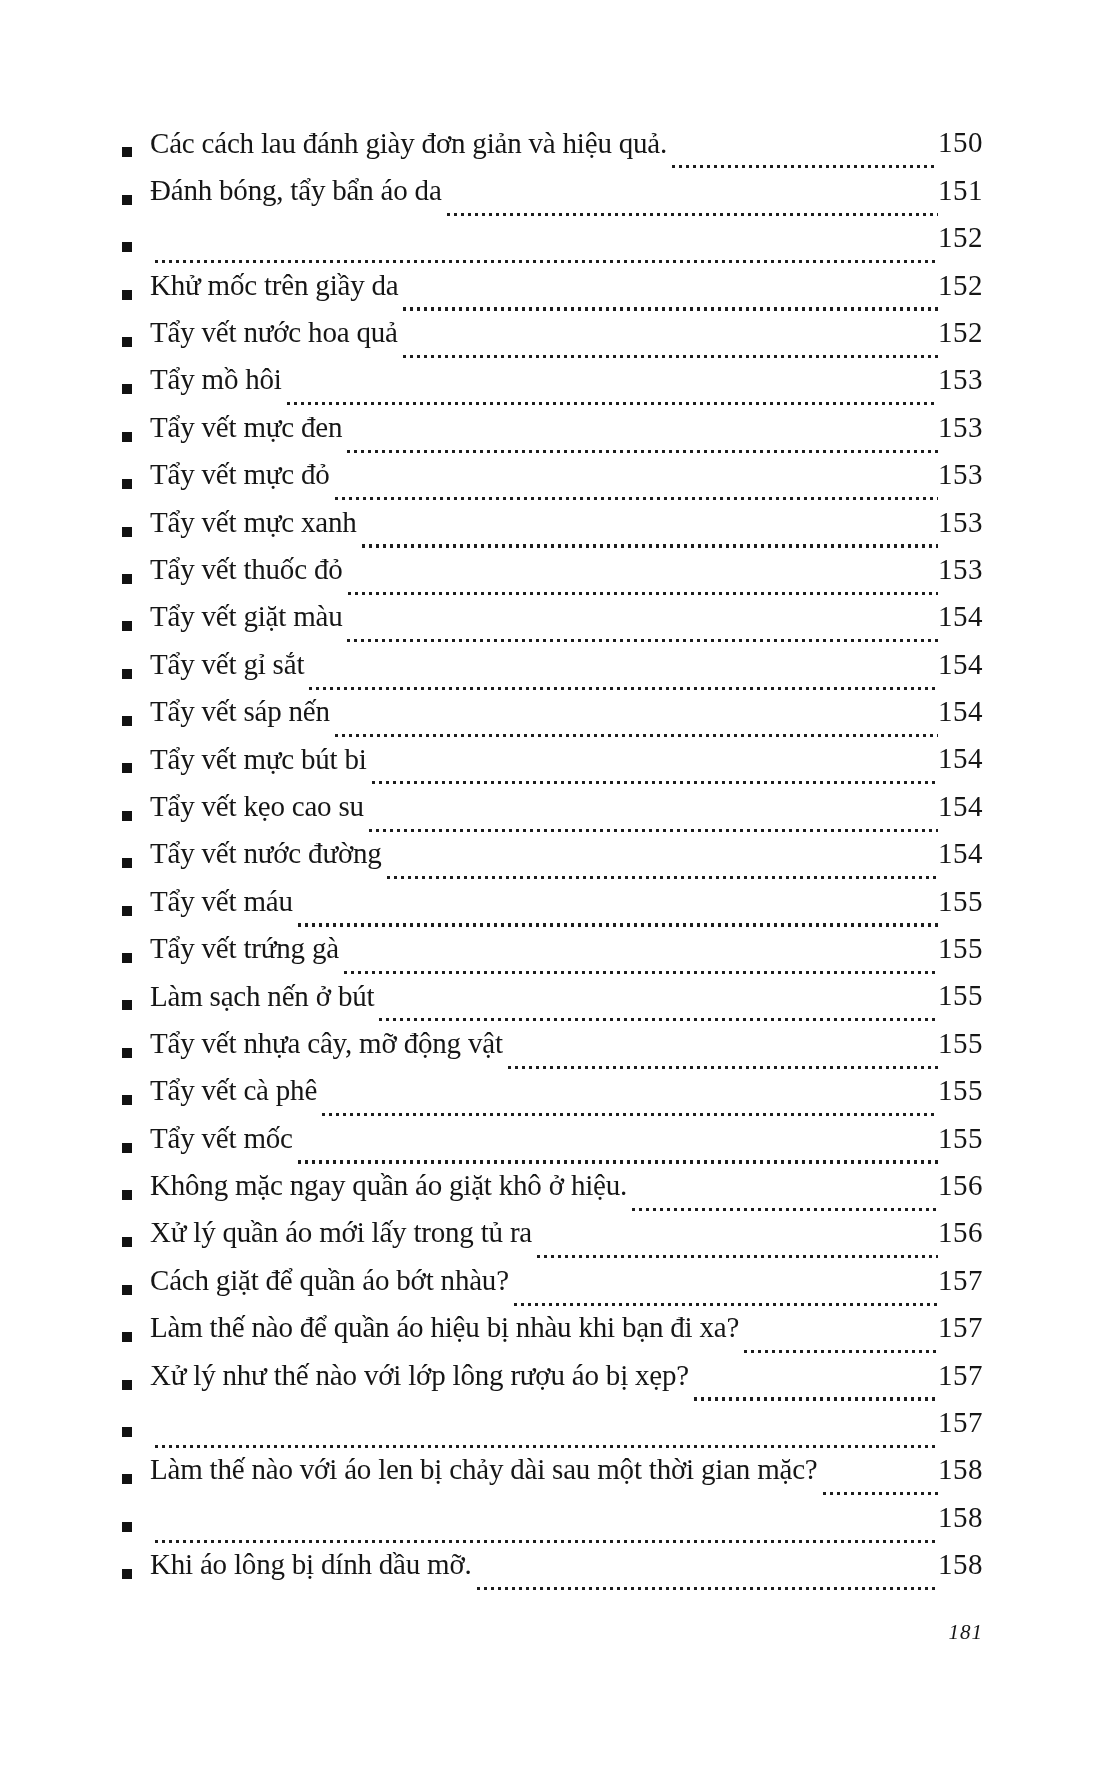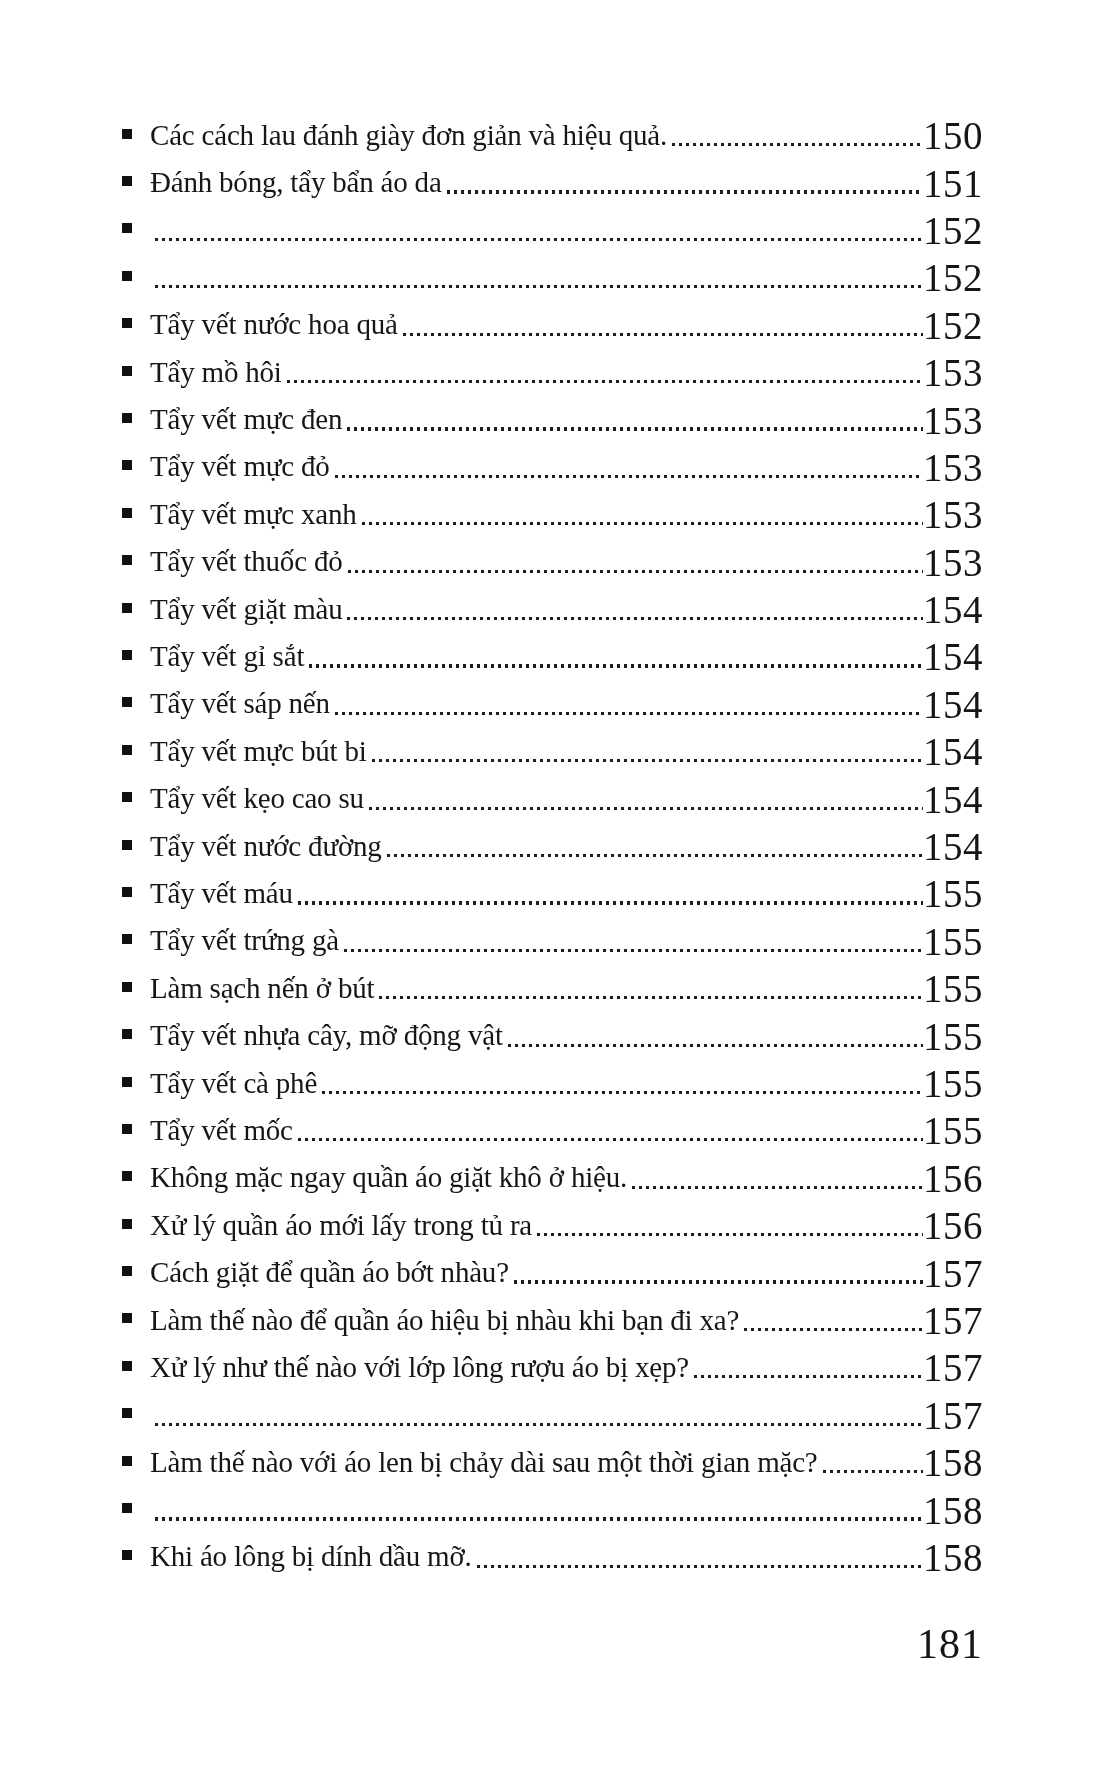--- a/index.html
+++ b/index.html
@@ -21,21 +21,21 @@
     top: 112px;
     left: 122px;
     right: 120px;
     margin: 0;
     padding: 0;
     list-style: none;
   }
   .toc-row {
     height: 47.4px;
     display: flex;
-    align-items: center;
+    align-items: flex-end;
     white-space: nowrap;
   }
   .bullet {
     flex: 0 0 auto;
     width: 10px;
     height: 10px;
     background: #121212;
     margin-right: 18px;
     transform: translateY(-2px);
   }
@@ -53,29 +53,30 @@
     margin-right: 0px;
     transform: translateY(9px);
     background-image: repeating-linear-gradient(
       to right,
       #1d1d1d 0px, #1d1d1d 3.4px,
       transparent 3.4px, transparent 7px
     );
   }
   .pagenum {
     flex: 0 0 auto;
-    font-size: 39px;
+    font-size: 29px;
     letter-spacing: 0.5px;
   }
   .footer-pagenum {
     position: absolute;
     top: 1620px;
     right: 120px;
-    font-size: 42px;
+    font-size: 21px;
     letter-spacing: 1px;
+    font-style: italic;
   }
 </style>
 </head>
 <body>
 
 <div class="page">
   <ul class="toc-list">
       <li class="toc-row">
     <span class="bullet"></span>
     <span class="title">Các cách lau đánh giày đơn giản và hiệu quả.</span>
@@ -88,20 +89,21 @@
     <span class="leader"></span>
     <span class="pagenum">151</span>
   </li>
       <li class="toc-row">
     <span class="bullet"></span>
     <span class="leader"></span>
     <span class="pagenum">152</span>
   </li>
       <li class="toc-row">
     <span class="bullet"></span>
+    <span class="title">Khử mốc trên giầy da</span>
     <span class="leader"></span>
     <span class="pagenum">152</span>
   </li>
       <li class="toc-row">
     <span class="bullet"></span>
     <span class="title">Tẩy vết nước hoa quả</span>
     <span class="leader"></span>
     <span class="pagenum">152</span>
   </li>
       <li class="toc-row">

